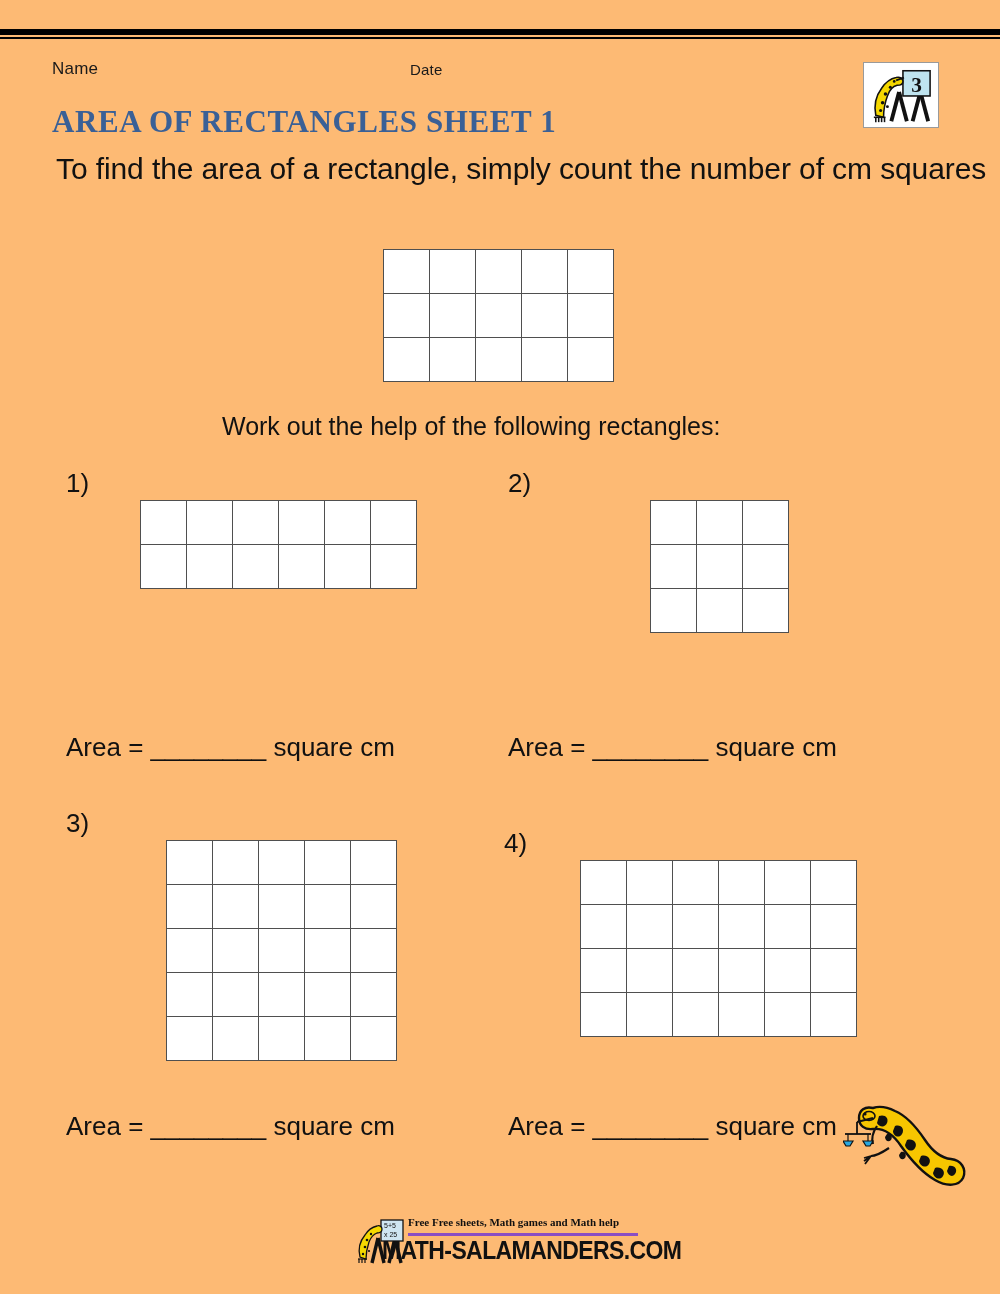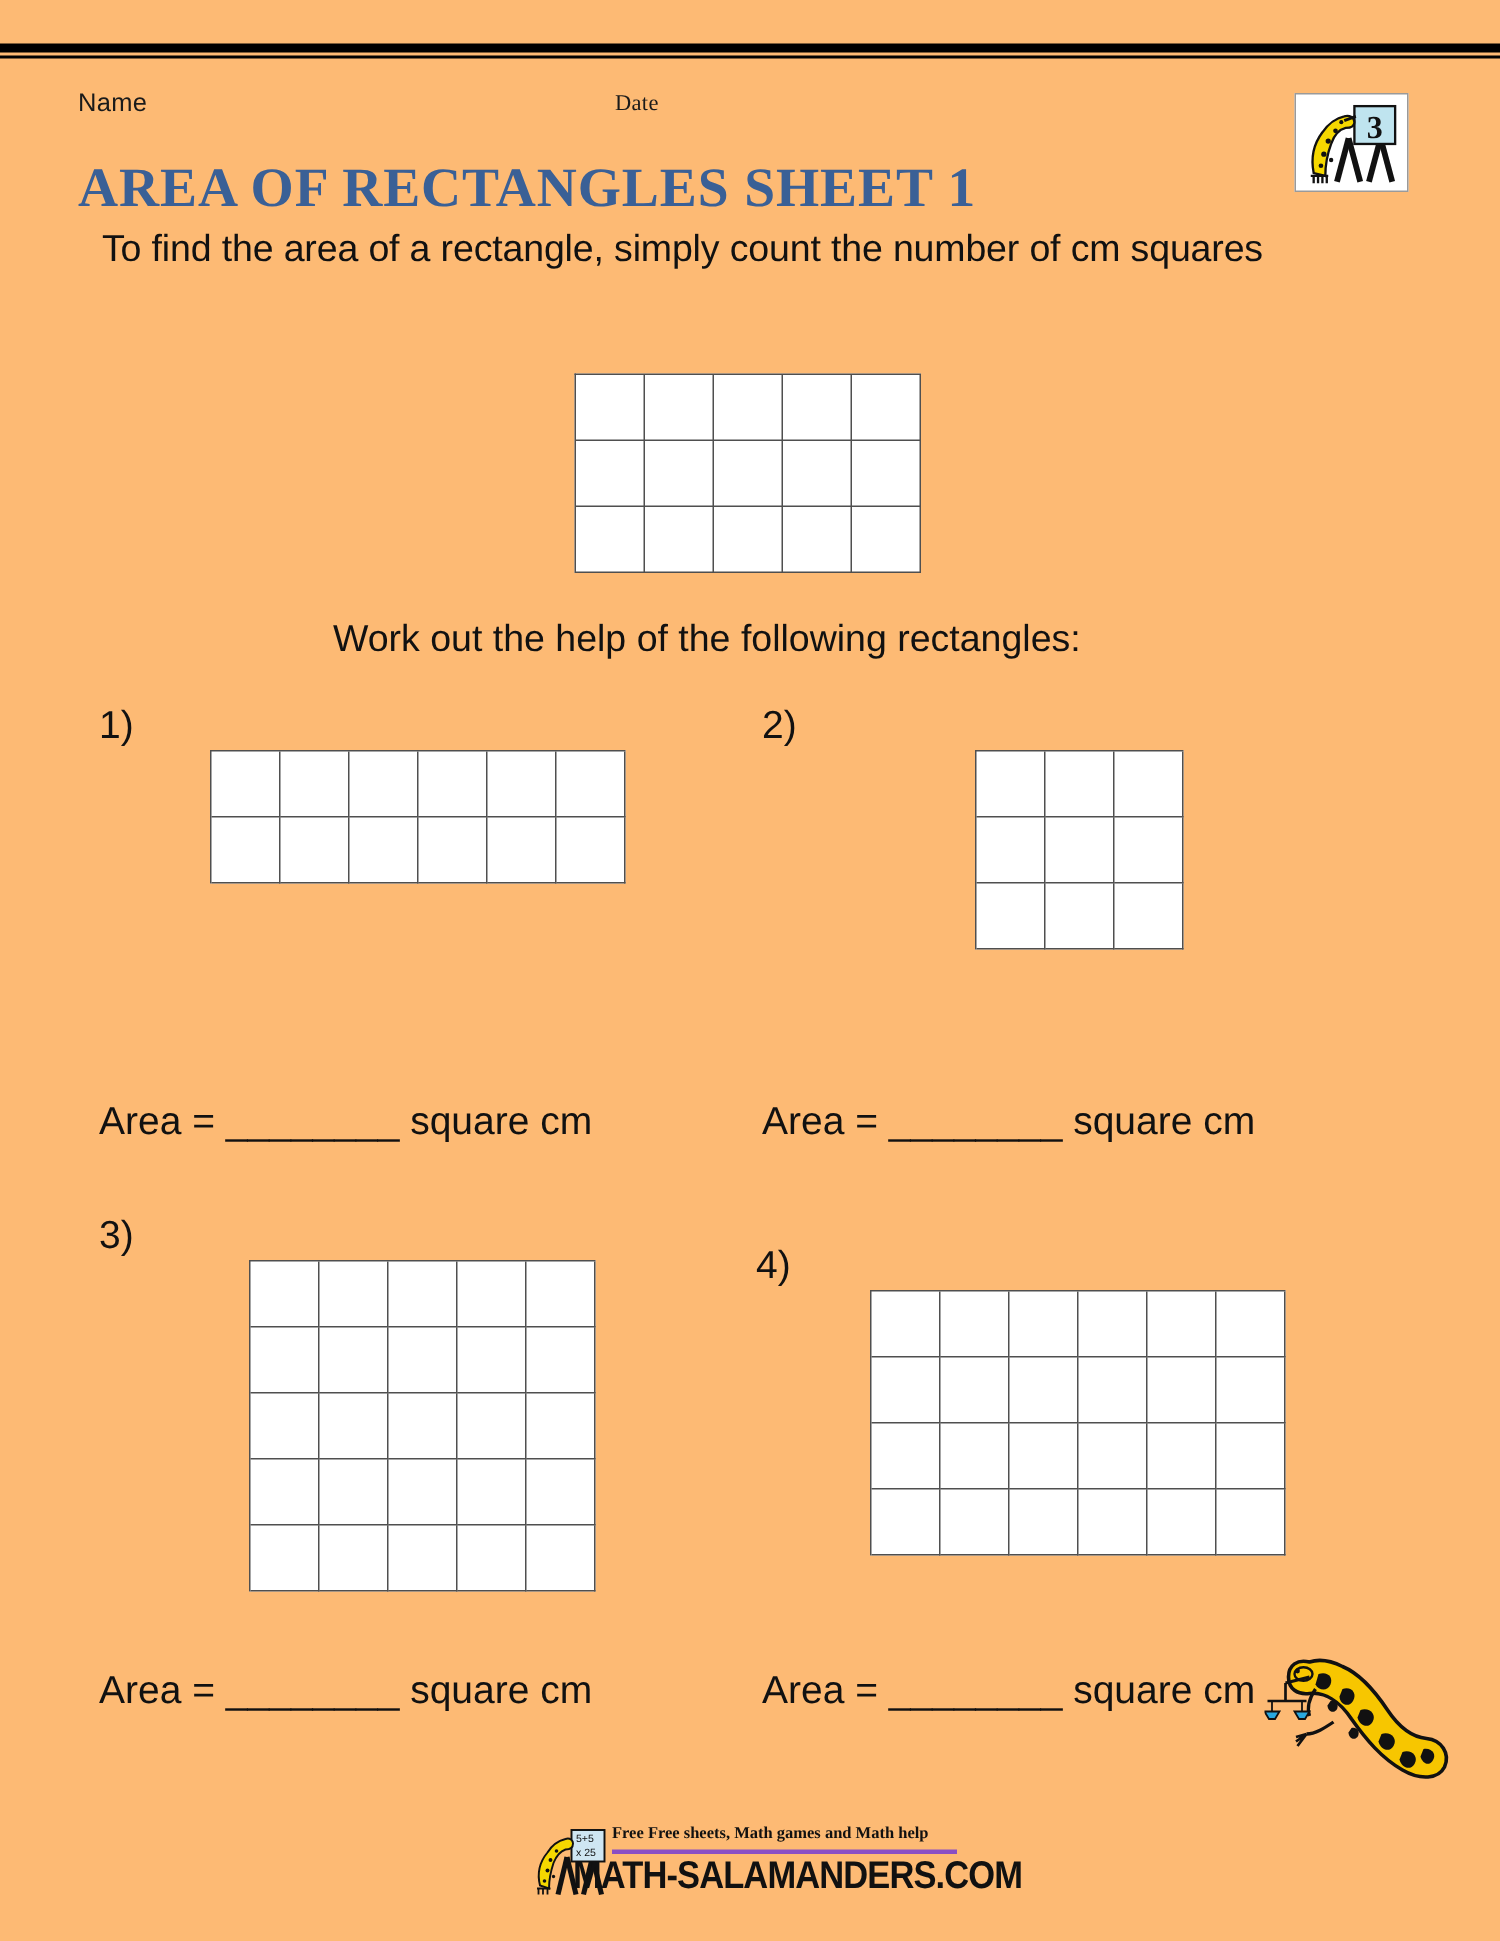--- a/index.html
+++ b/index.html
@@ -50,53 +50,52 @@
     color: #1a1a1a;
     letter-spacing: .2px;
   }
   .date-label {
     position: absolute;
     left: 410px;
     top: 61px;
     font-size: 15px;
     color: #1a1a1a;
     letter-spacing: .2px;
-    font-family: Liberation Serif, serif;
   }
 
   
   .logo-box {
     position: absolute;
     left: 863px;
     top: 62px;
     width: 76px;
     height: 66px;
     border: 1px solid #9a9a9a;
     background: #ffffff;
     box-sizing: border-box;
   }
 
   
   .sheet-title {
     position: absolute;
     left: 52px;
     top: 104px;
     font-family: "Liberation Serif", serif;
-    font-size: 37px;
+    font-size: 31px;
     font-weight: 700;
     letter-spacing: .6px;
     color: #3a6096;
     white-space: nowrap;
   }
 
   
   .intro-line {
     position: absolute;
-    left: 68px;
-    font-size: 25px;
+    left: 56px;
+    font-size: 30px;
     color: #111111;
     white-space: nowrap;
     letter-spacing: -.1px;
   }
   .intro-line.l1 { top: 152px; }
   .intro-line.l2 { top: 196px; }
 
   
   .grid {
     position: absolute;

